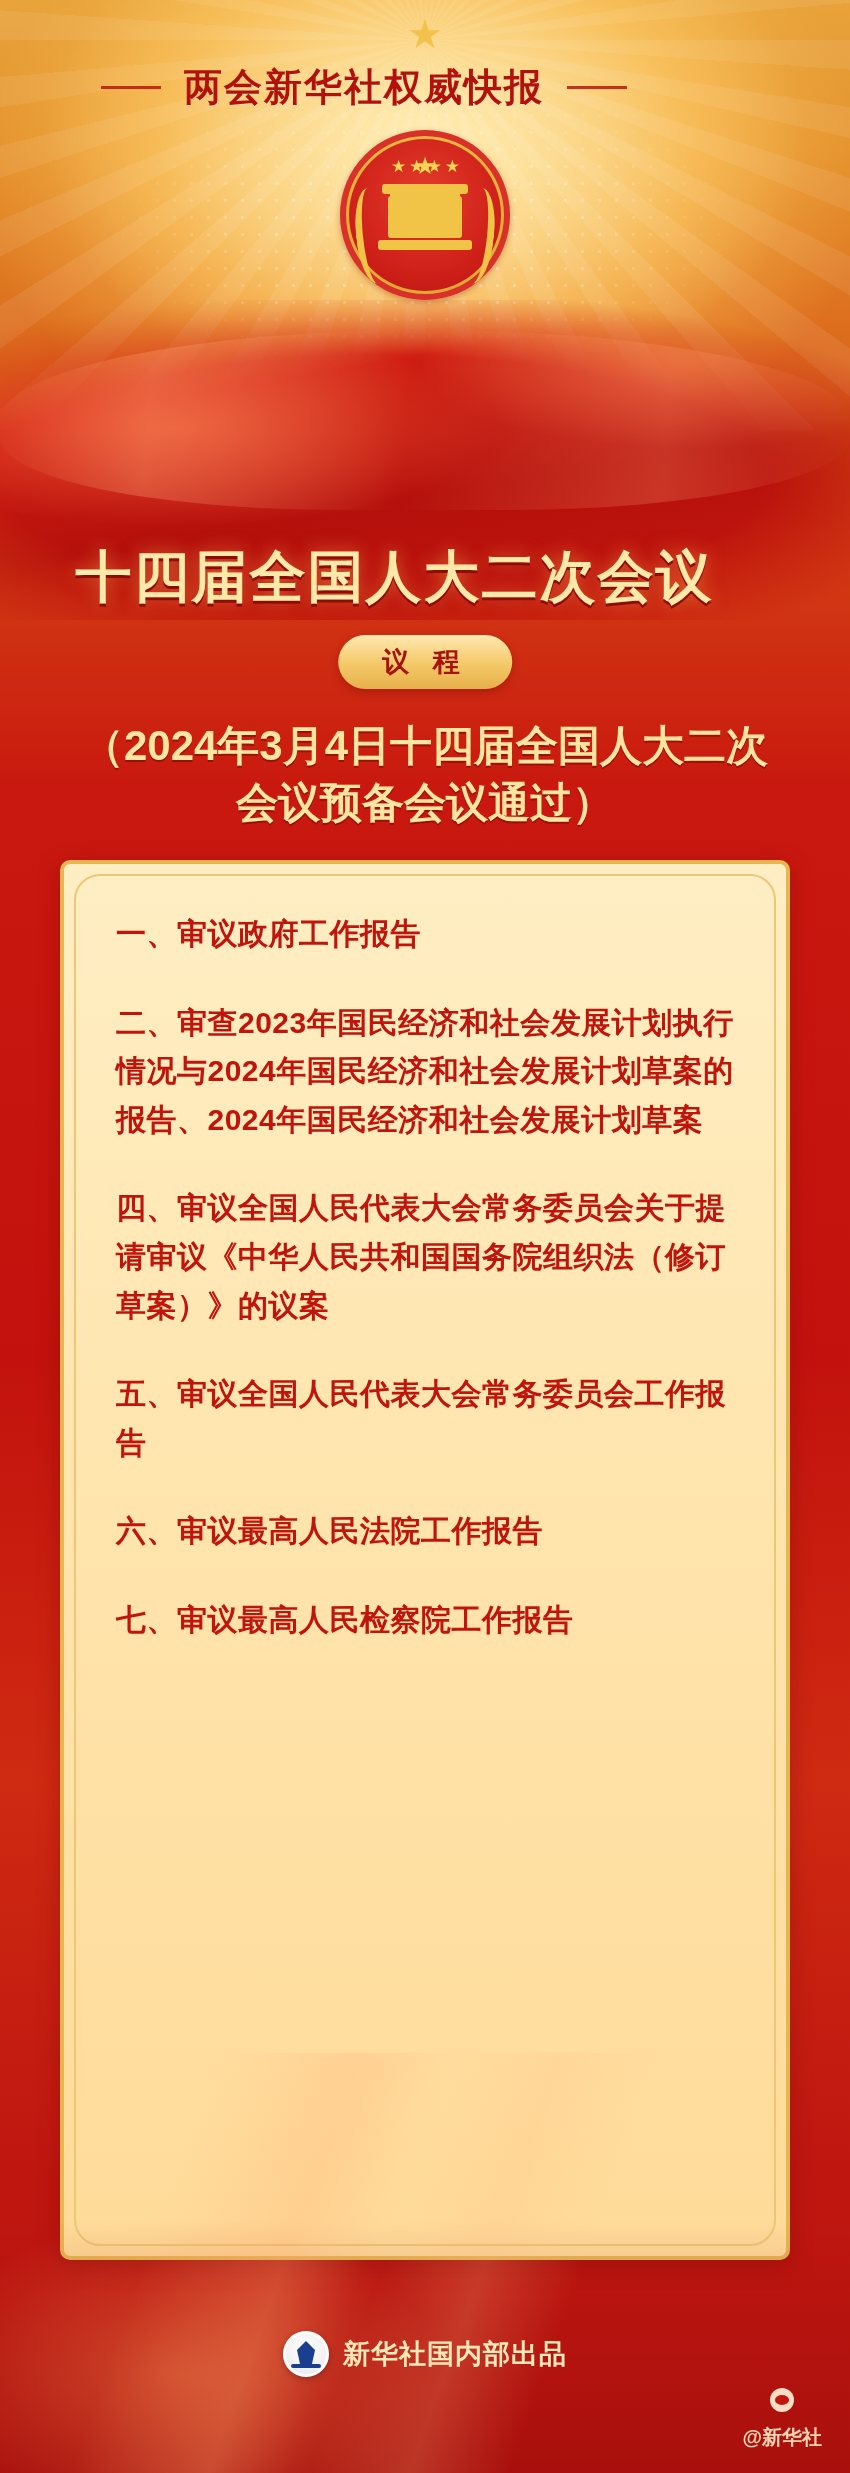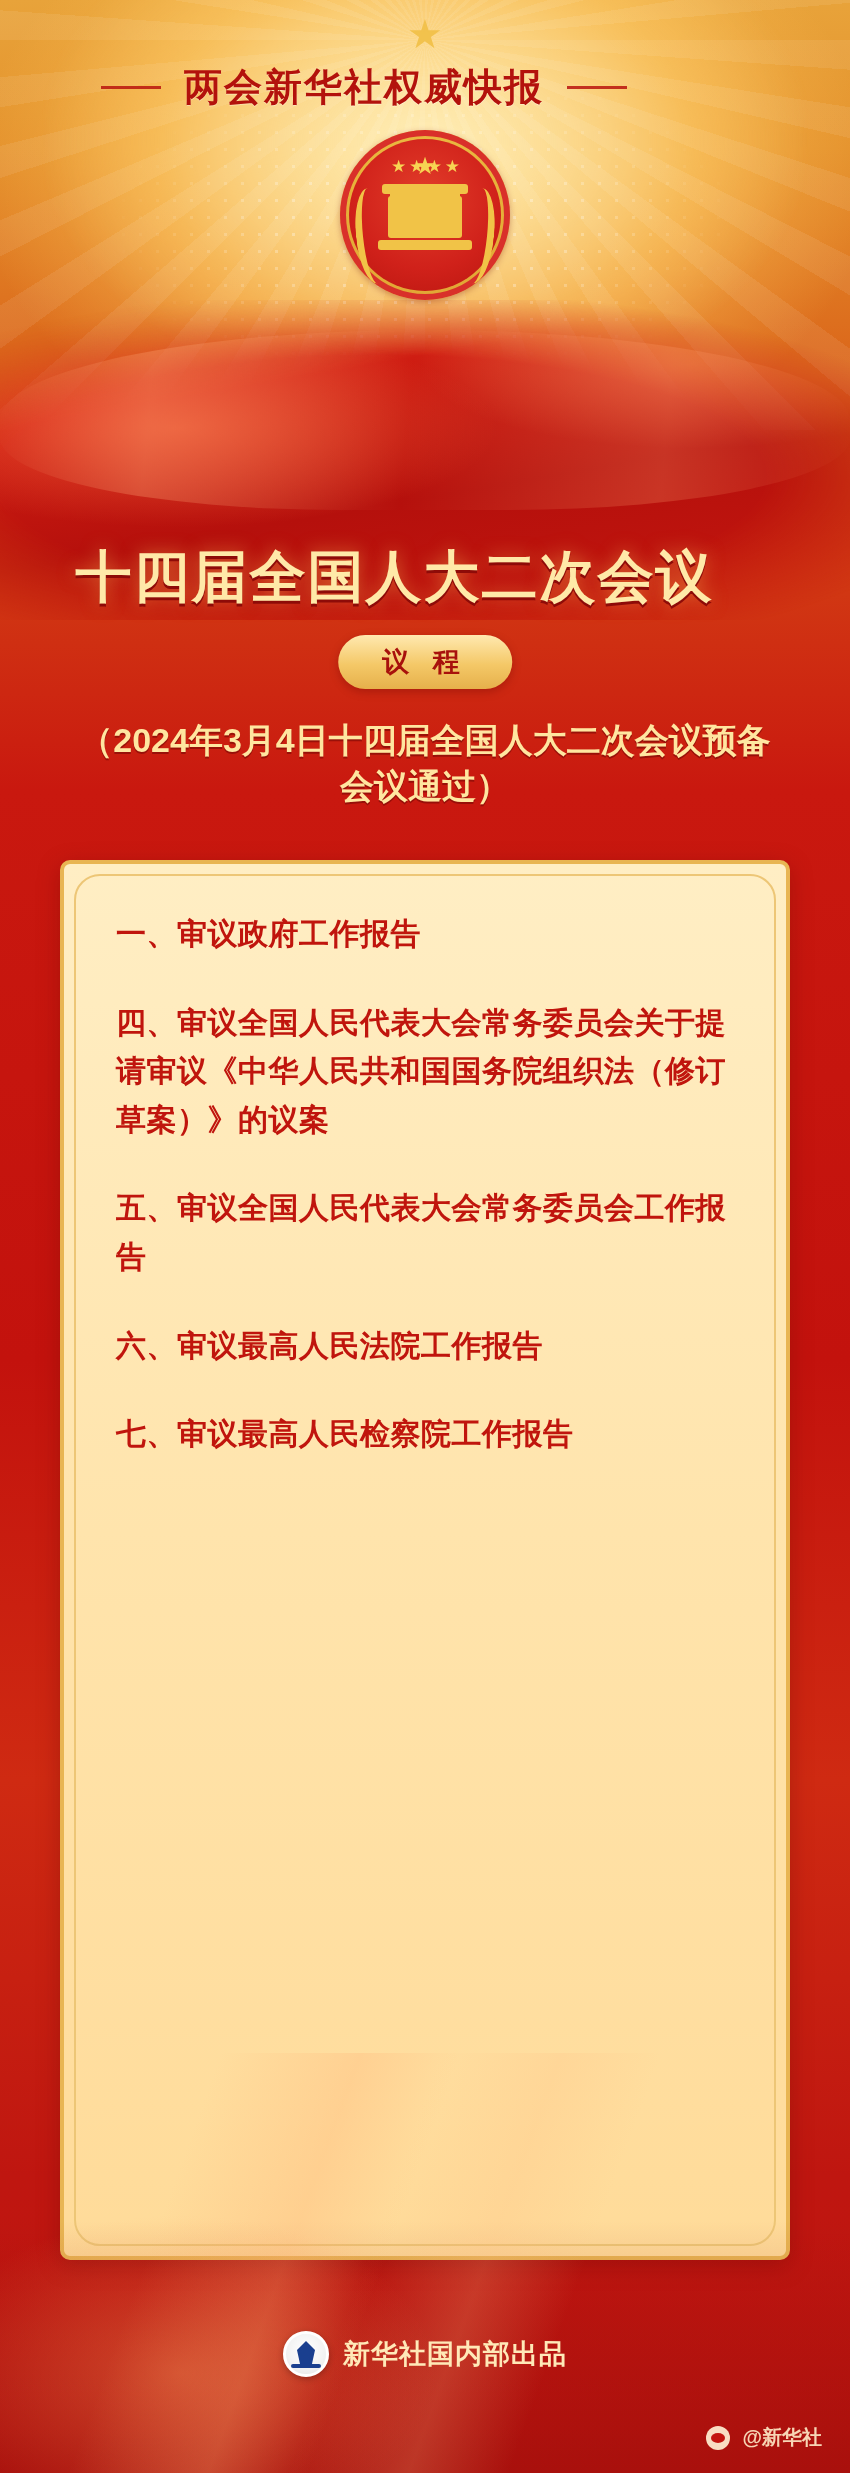--- a/index.html
+++ b/index.html
@@ -116,21 +116,21 @@
   .agenda-pill {
     position:absolute; top: 635px; left: 50%; transform: translateX(-50%);
     padding: 9px 44px; border-radius: 28px;
     background: linear-gradient(180deg, #ffe9b0 0%, #f4c867 55%, #e6b04b 100%);
     color: #a8110c; font-size: 27px; font-weight: bold; letter-spacing: 8px;
     box-shadow: 0 3px 8px rgba(110,10,6,.35);
   }
   .subtitle {
     position:absolute; top: 718px; left: 50%; transform: translateX(-50%);
     width: 700px; text-align:center;
-    font-size: 34px; font-weight: bold; color: #ffe6a0; line-height: 1.35;
+    font-size: 42px; font-weight: bold; color: #ffe6a0; line-height: 1.35;
     text-shadow: 0 2px 0 rgba(140,14,8,.8);
   }
 
   
   .card {
     position:absolute; top: 860px; left: 60px; width: 730px; height: 1400px;
     background: linear-gradient(180deg, #ffeec4 0%, #ffe4ac 48%, #ffdb99 100%);
     border-radius: 10px;
     border: 4px solid #e8b553;
     box-shadow: 0 6px 22px rgba(110,10,6,.35);
@@ -162,21 +162,21 @@
   }
   .xh-logo::after{
     content:""; position:absolute; bottom:6px; left:50%; transform:translateX(-50%);
     width: 30px; height: 4px; background:#1a3f8f; border-radius:2px;
   }
   .footer-text { color:#ffe9b8; font-size: 27px; font-weight: bold; letter-spacing: 1px; }
 
   .weibo {
     position:absolute; right: 28px; bottom: 22px;
     display:flex; align-items:center; gap: 12px;
-    color: rgba(255,235,200,.9); font-size: 20px; font-weight: bold;
+    color: rgba(255,235,200,.9); font-size: 20px; font-weight: bold; flex-direction: column;
   }
   .weibo .eye {
     width: 24px; height: 24px; border-radius: 50%;
     background: rgba(255,240,210,.92); position: relative;
   }
   .weibo .eye::after{
     content:""; position:absolute; top:7px; left:5px; width:14px; height:10px;
     border-radius: 50%; background:#c3150f;
   }
 
@@ -223,20 +223,21 @@
   <div class="ribbon"></div>
   <div class="silk-sweep"></div>
 
   <div class="main-title">十四届全国人大二次会议</div>
   <div class="agenda-pill">议 程</div>
   <div class="subtitle">（2024年3月4日十四届全国人大二次会议预备会议通过）</div>
 
   <div class="card">
     <div class="inner-border"></div>
     <div class="item">一、审议政府工作报告</div>
+    <div class="item">二、审查2023年国民经济和社会发展计划执行情况与2024年国民经济和社会发展计划草案的报告、2024年国民经济和社会发展计划草案</div>
     <div class="item">四、审议全国人民代表大会常务委员会关于提请审议《中华人民共和国国务院组织法（修订草案）》的议案</div>
     <div class="item">五、审议全国人民代表大会常务委员会工作报告</div>
     <div class="item">六、审议最高人民法院工作报告</div>
     <div class="item">七、审议最高人民检察院工作报告</div>
   </div>
 
   <div class="streaks"></div>
   <div class="corner-glow"></div>
 
   <div class="footer">

